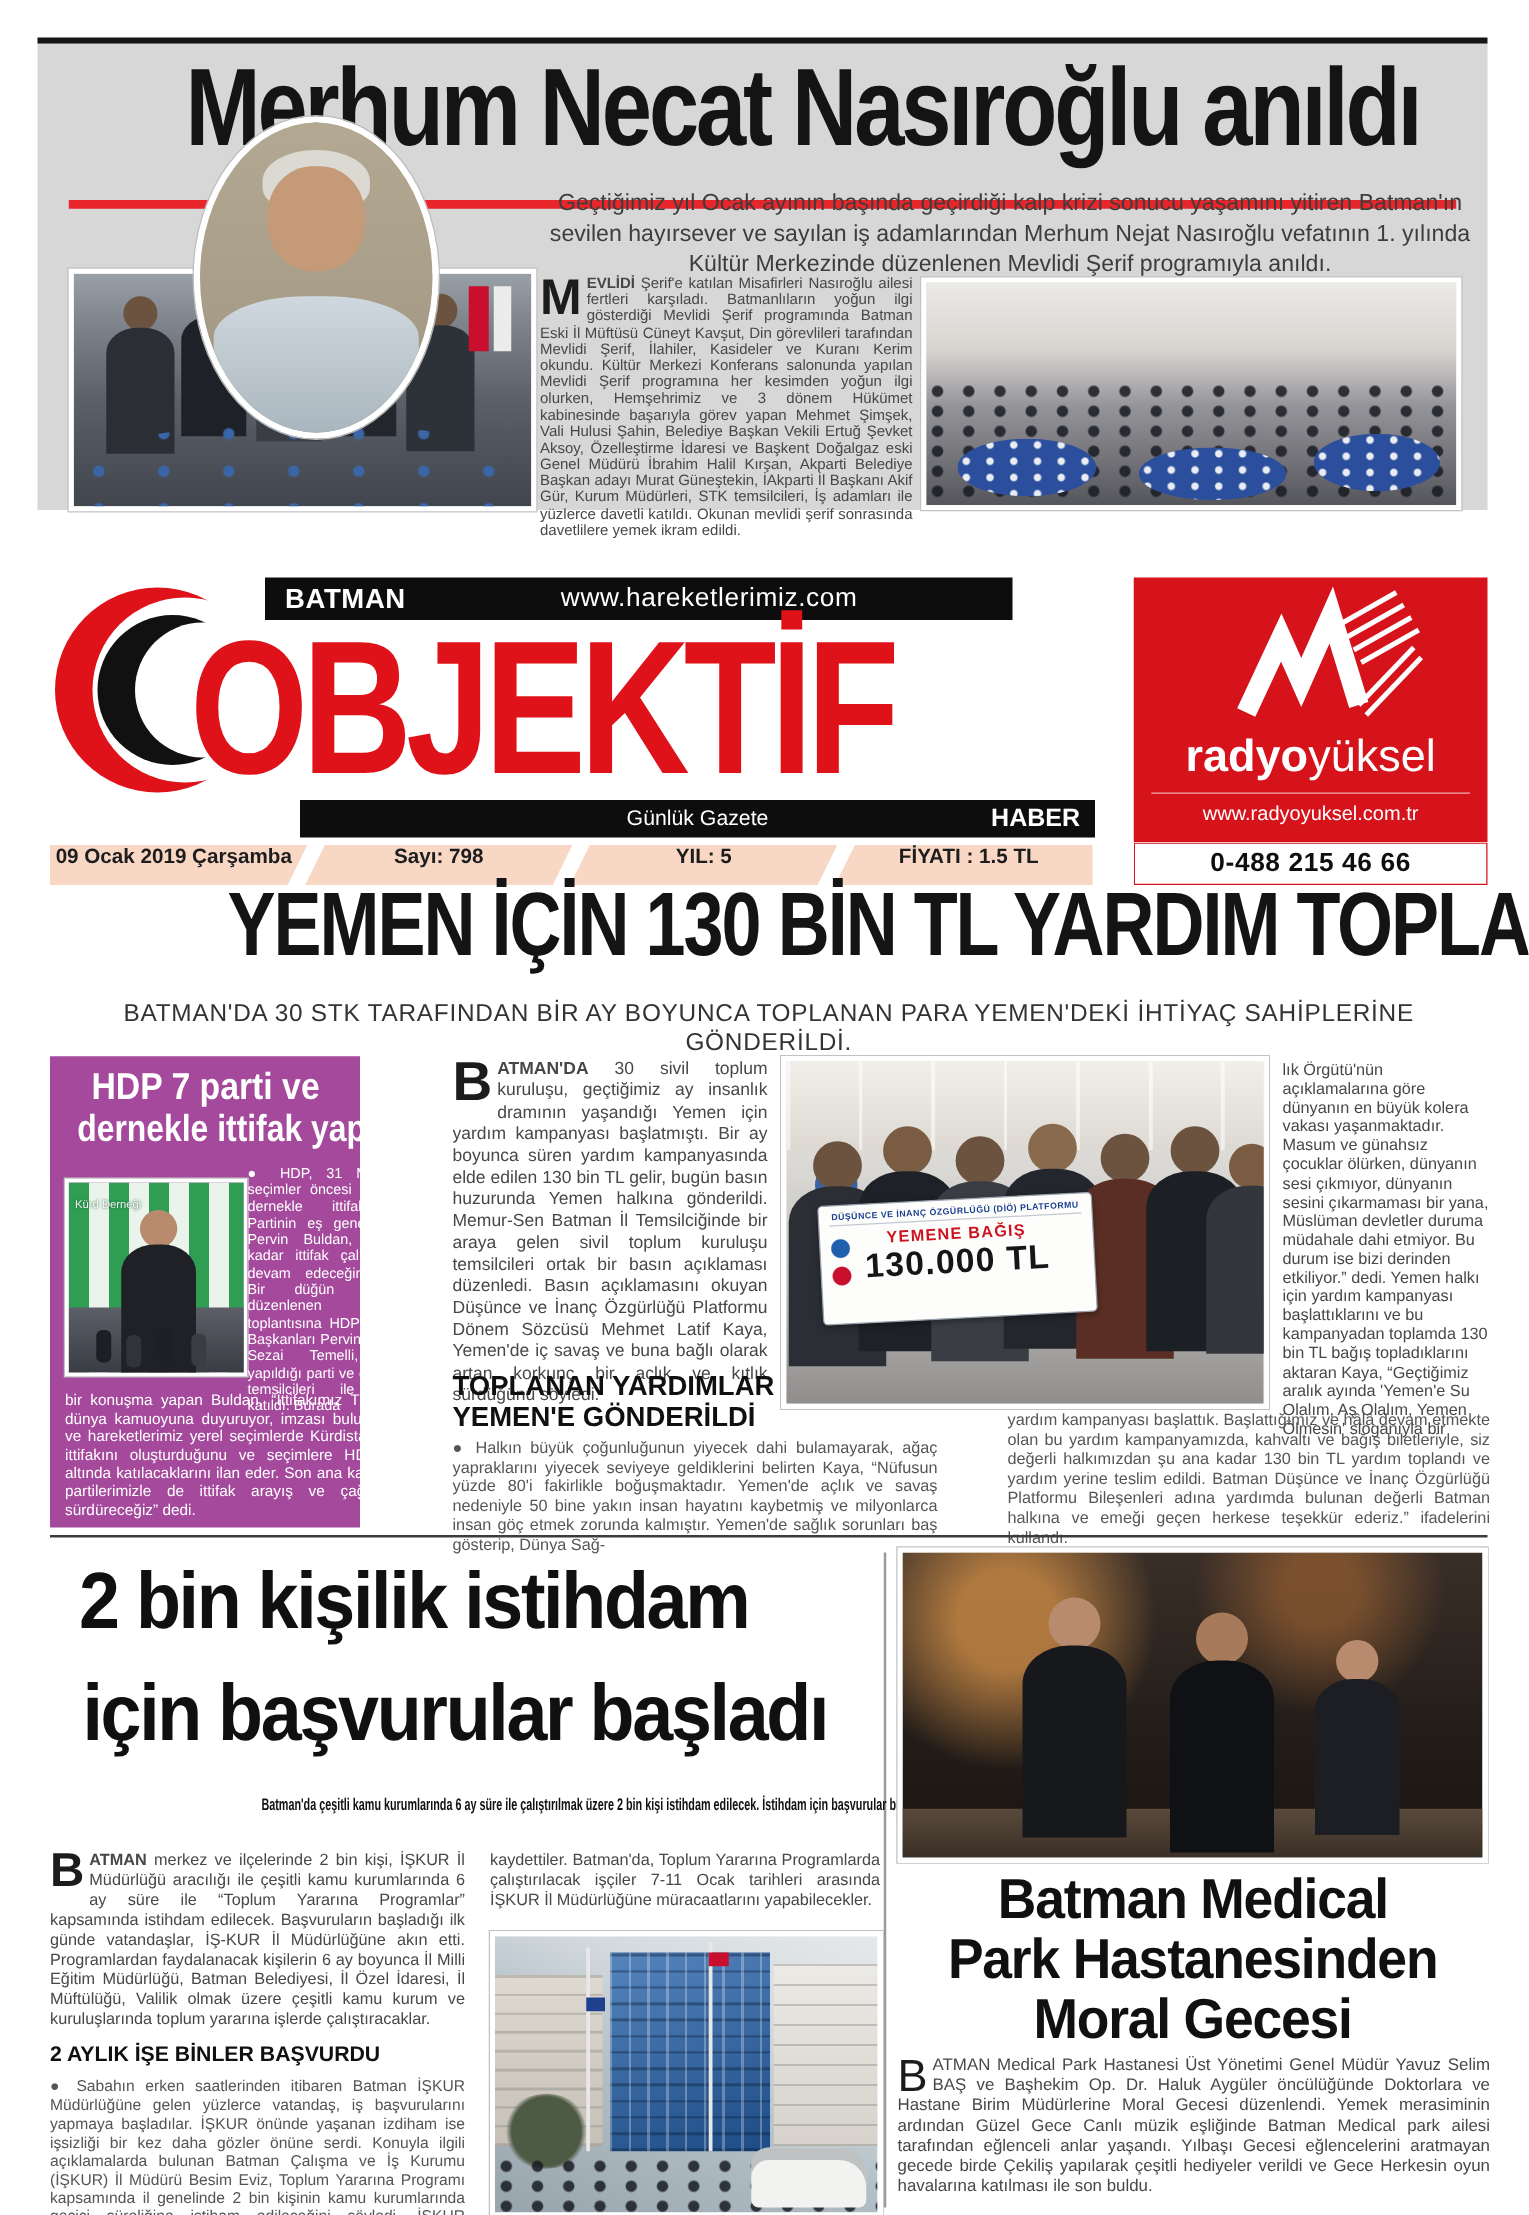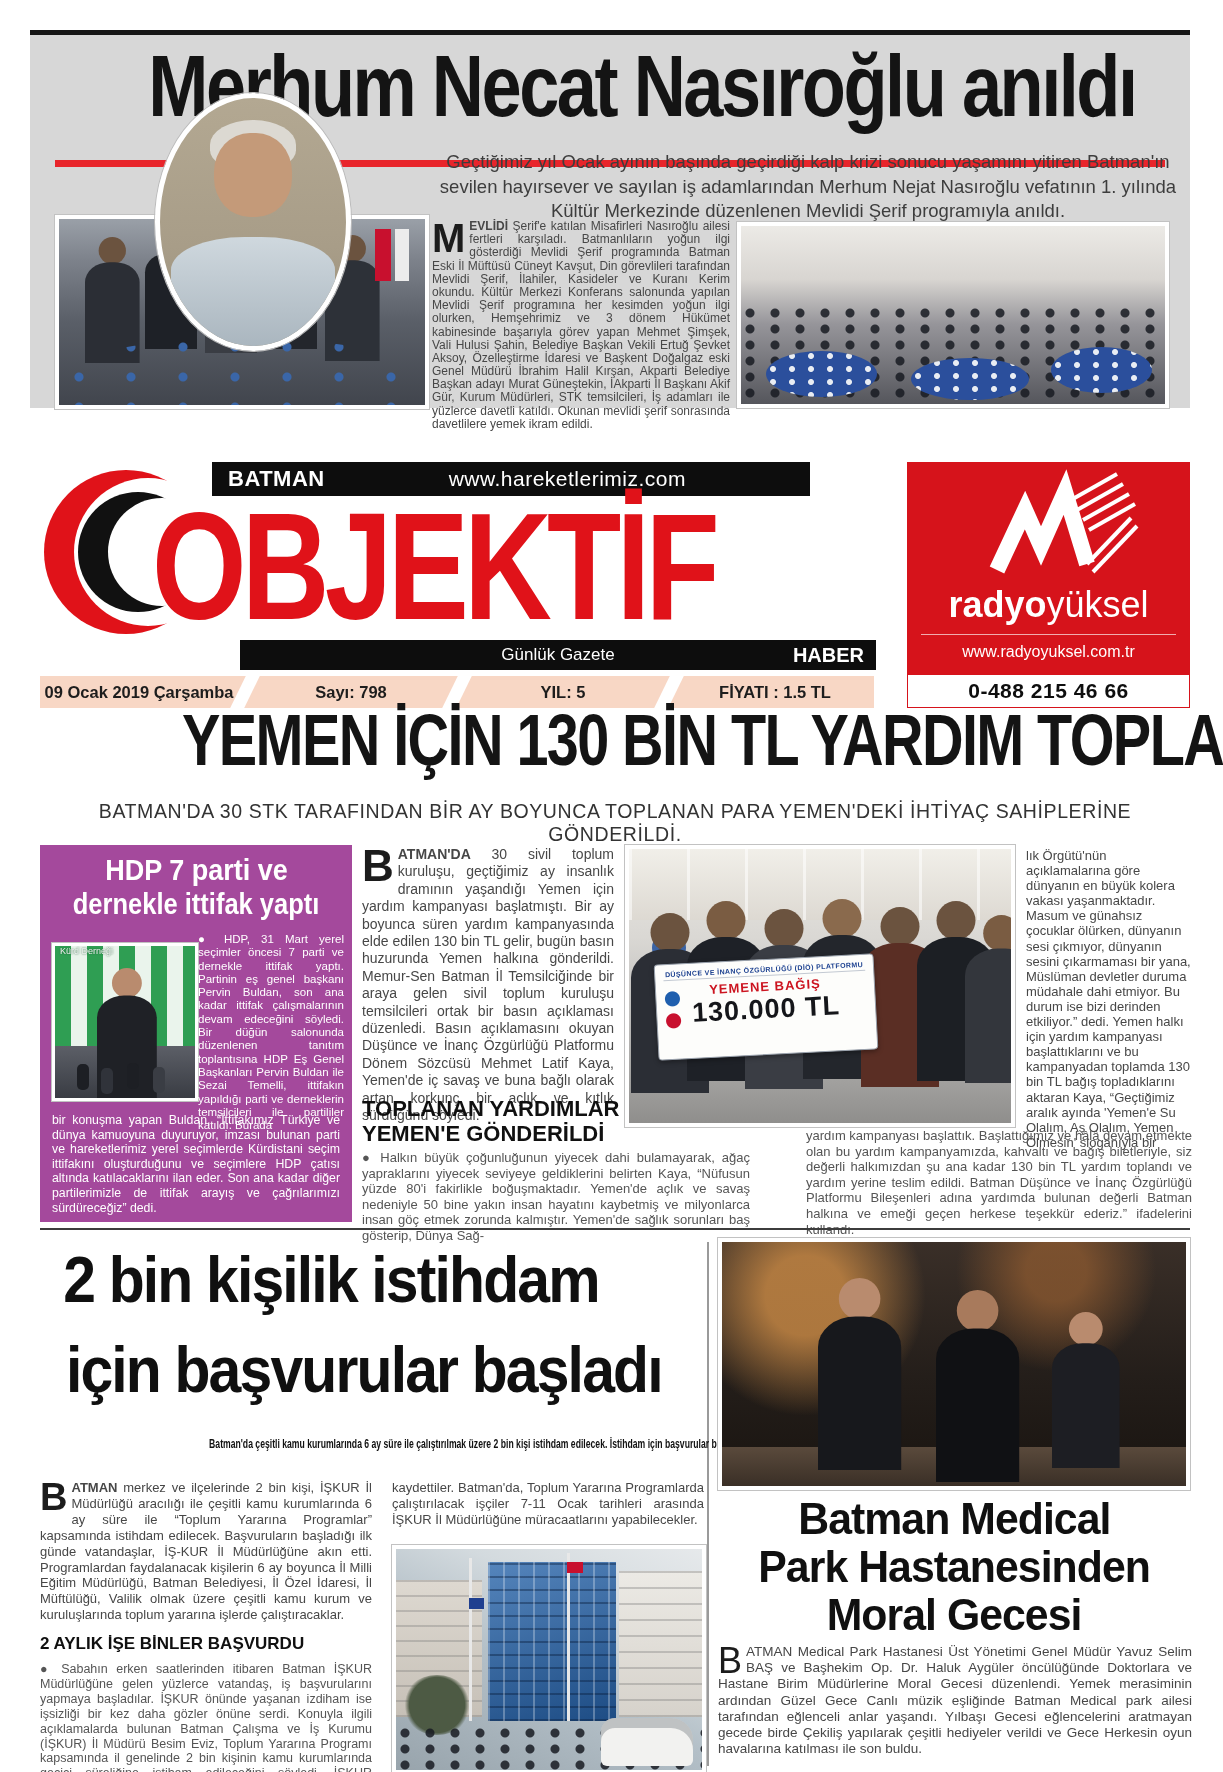--- a/index.html
+++ b/index.html
@@ -39,21 +39,21 @@
     background-image:radial-gradient(circle at 9px 7px,rgba(24,27,34,.85) 4px,rgba(0,0,0,0) 5px);
     background-size:25px 16px;}
   .tablue{position:absolute;border-radius:50%;background:#2b4f9c;
     background-image:radial-gradient(circle at 7px 5px,#e9edf3 2.5px,rgba(0,0,0,0) 3.5px);background-size:19px 13px;}
 
   #ph-hdp{position:absolute;left:12px;top:98px;width:140px;height:152px;border:3px solid #fff;overflow:hidden;
     background:repeating-linear-gradient(90deg,#2f9e53 0 16px,#eaf4ec 16px 32px);}
   #ph-hdp .floor{position:absolute;left:0;right:0;bottom:0;height:34%;
     background:linear-gradient(#5c5f67,#393c43);}
   .mic{position:absolute;width:12px;height:26px;border-radius:5px;background:#1d1f24;}
-  .hdp-label{position:absolute;left:5px;top:0;font-size:9px;color:#f2f2f2;text-shadow:0 0 2px #1a5c31;}
+  .hdp-label{position:absolute;left:5px;top:12px;font-size:9px;color:#f2f2f2;text-shadow:0 0 2px #1a5c31;}
 
   #ph-yemen{left:625px;top:845px;width:382px;height:274px;
     background:linear-gradient(180deg,#eae8e3 0%,#dad8d4 32%,#bdbcba 62%,#8f8e8c 100%);}
   #ph-yemen .ceil{position:absolute;left:0;top:0;right:0;height:26%;
     background:repeating-linear-gradient(90deg,rgba(255,255,255,.55) 0 3px,rgba(0,0,0,0) 3px 58px),
                linear-gradient(#f1efe9,#ddd9d2);}
   #ph-yemen .emblem{position:absolute;left:6%;top:30%;width:34px;height:34px;border-radius:50%;
     background:radial-gradient(circle at 50% 50%,#fff 0 32%,#1f4f9c 33% 100%);opacity:.85;}
   .cheque{position:absolute;left:7%;top:40%;width:218px;height:88px;background:#fdfdfb;
     border:1px solid #9aa2ad;border-radius:4px;transform:rotate(-3deg);z-index:6;
@@ -110,38 +110,38 @@
     display:flex;align-items:center;}
   .bar1 .city{font-weight:bold;font-size:22px;margin-left:16px;letter-spacing:.5px;}
   .bar1 .site{flex:1;text-align:center;font-size:21px;letter-spacing:.5px;}
   .crescent{left:38px;top:464px;}
   .logo-text{left:152px;top:490px;font-size:152px;line-height:1;font-weight:800;color:#e01219;
     letter-spacing:-6px;z-index:2;}
   .bar2{left:240px;top:640px;width:636px;height:30px;background:#0d0d0d;color:#fff;z-index:1;
     display:flex;align-items:center;justify-content:center;}
   .bar2 .tagline{font-size:17px;}
   .bar2 .haber{position:absolute;right:12px;font-weight:bold;font-size:20px;}
-  .datebar{left:40px;top:676px;width:834px;height:32px;background:#f8d7c5;display:flex;align-items:center;
+  .datebar{left:40px;top:676px;width:834px;height:32px;background:#f8d7c5;display:flex;align-items:flex-start;
     font-weight:bold;font-size:16.5px;color:#1d1d1d;}
   .datebar .cell{flex:1;text-align:center;}
   .datebar .sep{width:14px;height:32px;background:#fff;transform:skewX(-26deg);}
   .radyo{left:907px;top:462px;width:283px;height:212px;background:#d6131b;text-align:center;overflow:hidden;}
   .radyo .brand{position:absolute;left:0;right:0;top:122px;color:#fff;font-size:36px;}
   .radyo .brand b{font-weight:800;}
   .radyo .brand span{font-weight:300;}
   .radyo .rweb{position:absolute;left:14px;right:14px;top:172px;color:#fff;font-size:16px;
     border-top:1px solid rgba(255,255,255,.65);padding-top:8px;}
   .rphone{left:907px;top:674px;width:283px;height:34px;background:#fff;color:#0e0e0e;font-weight:800;
     font-size:21px;text-align:center;line-height:34px;letter-spacing:.5px;box-shadow:0 0 0 1px #d6131b inset;}
 
   
   .main-headline{left:40px;top:704px;width:1150px;text-align:center;font-weight:800;color:#141414;
     font-size:72px;line-height:1.02;letter-spacing:-2px;}
   .main-deck{left:45px;top:800px;width:1140px;text-align:center;font-size:19.5px;color:#333;letter-spacing:.6px;}
-  .purple-box{left:40px;top:845px;width:312px;height:377px;background:#a4499c;color:#fff;}
+  .purple-box{left:40px;top:845px;width:248px;height:377px;background:#a4499c;color:#fff;}
   .pb-title{position:absolute;left:0;right:0;top:8px;text-align:center;font-weight:800;
     font-size:30px;line-height:34px;}
   .pb-right{position:absolute;left:158px;top:88px;width:146px;font-size:11.5px;line-height:13.3px;text-align:justify;}
   .pb-bottom{position:absolute;left:12px;top:268px;width:288px;font-size:12.3px;line-height:14.6px;text-align:justify;}
   .midcol{left:362px;top:846px;width:252px;font-size:14px;line-height:17.4px;color:#474747;text-align:justify;}
   .midcol .dropcap{font-size:44px;}
   .m-subhead{left:362px;top:1096px;width:300px;font-weight:800;color:#101010;font-size:22px;line-height:25px;}
   .bullet-left{left:362px;top:1150px;width:388px;font-size:13px;line-height:15.6px;color:#555;text-align:justify;}
   .rightcol{left:1026px;top:848px;width:166px;font-size:13px;line-height:15.1px;color:#474747;}
   .bottom-right-par{left:806px;top:1128px;width:386px;font-size:13px;line-height:15.6px;color:#555;text-align:justify;}

